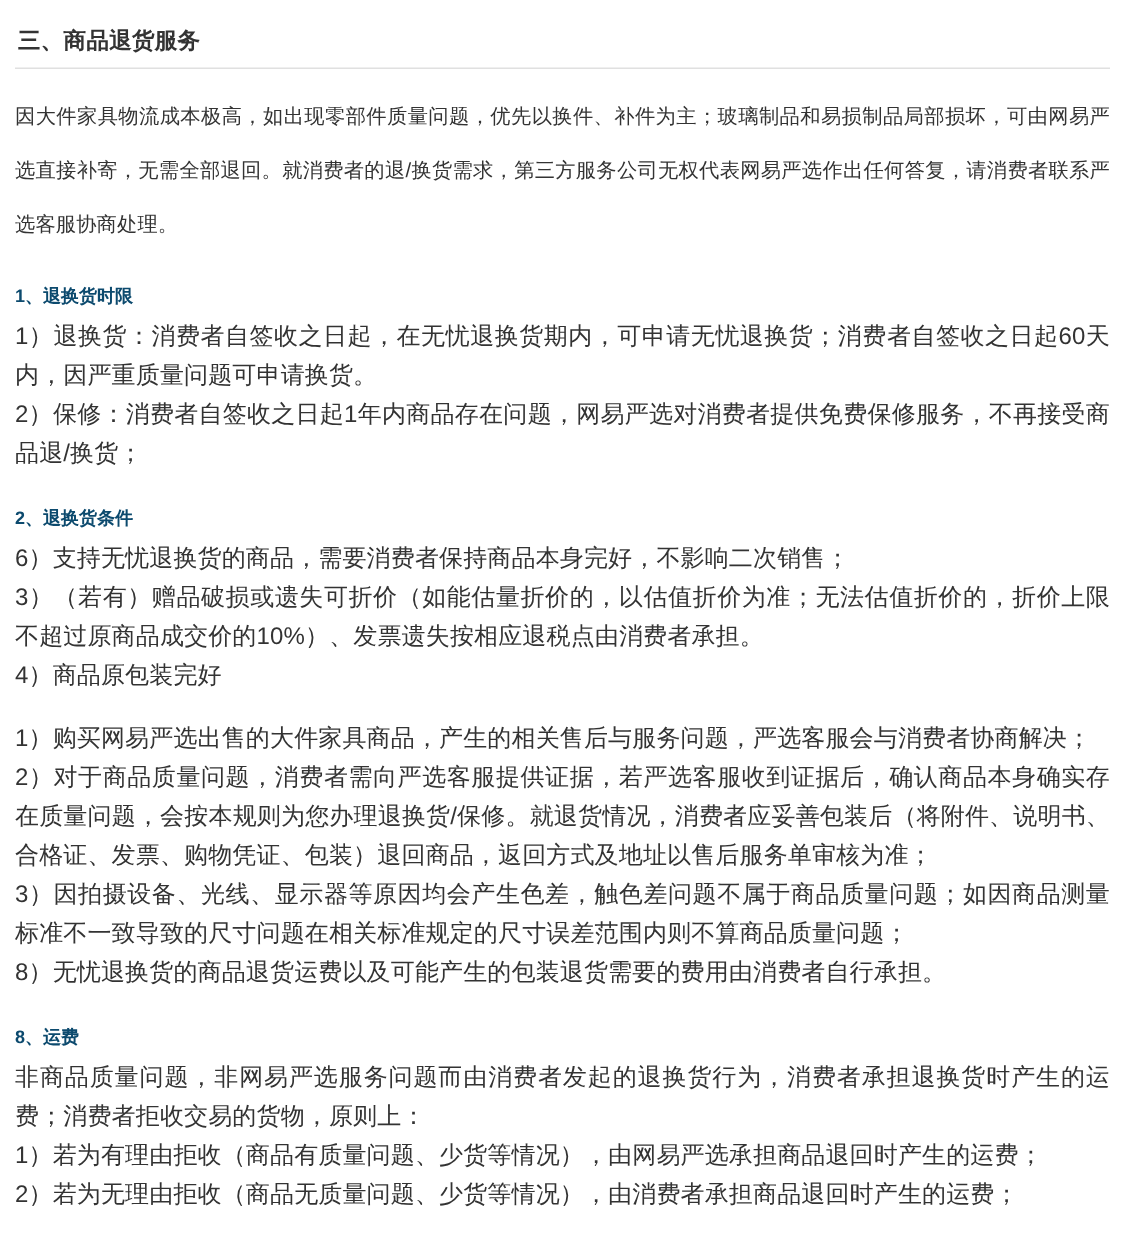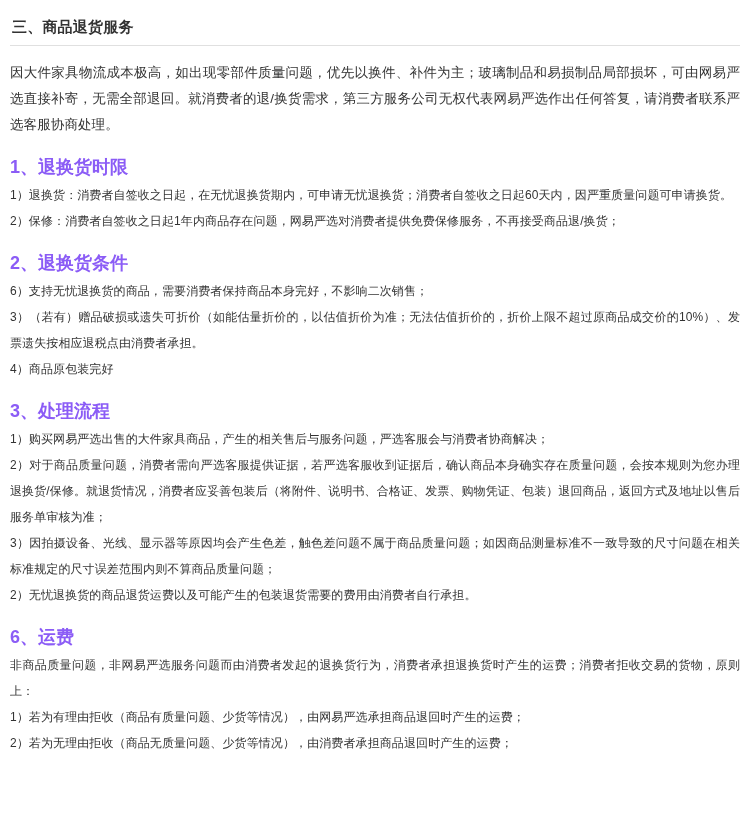--- a/index.html
+++ b/index.html
@@ -28,38 +28,38 @@
     margin: 0 0 0 2px;
     letter-spacing: 0.2px;
   }
   .divider {
     border: 0;
     border-top: 1px solid #e0e0e0;
     margin: 8px 0 14px 0;
   }
   .para {
     font-size: 13.5px;
-    line-height: 26px;
+    line-height: 36px;
     color: #333333;
     margin: 0 0 6px 0;
     text-align: justify;
     letter-spacing: 0.1px;
   }
   .section {
     margin-top: 16px;
   }
   .section-title {
-    font-size: 18px;
+    font-size: 12px;
     line-height: 26px;
     font-weight: bold;
-    color: #8b5cf6;
+    color: #0c4a6e;
     margin: 0 0 2px 0;
   }
   .item {
-    font-size: 12px;
+    font-size: 16px;
     line-height: 26px;
     color: #333333;
     margin: 0;
     text-align: justify;
     letter-spacing: 0.1px;
   }
 </style>
 </head>
 <body>
 
@@ -78,28 +78,27 @@
   </div>
 
   <div class="section">
     <div class="section-title">2、退换货条件</div>
     <p class="item">6）支持无忧退换货的商品，需要消费者保持商品本身完好，不影响二次销售；</p>
     <p class="item">3）（若有）赠品破损或遗失可折价（如能估量折价的，以估值折价为准；无法估值折价的，折价上限不超过原商品成交价的10%）、发票遗失按相应退税点由消费者承担。</p>
     <p class="item">4）商品原包装完好</p>
   </div>
 
   <div class="section">
-    <div class="section-title">3、处理流程</div>
     <p class="item">1）购买网易严选出售的大件家具商品，产生的相关售后与服务问题，严选客服会与消费者协商解决；</p>
     <p class="item">2）对于商品质量问题，消费者需向严选客服提供证据，若严选客服收到证据后，确认商品本身确实存在质量问题，会按本规则为您办理退换货/保修。就退货情况，消费者应妥善包装后（将附件、说明书、合格证、发票、购物凭证、包装）退回商品，返回方式及地址以售后服务单审核为准；</p>
     <p class="item">3）因拍摄设备、光线、显示器等原因均会产生色差，触色差问题不属于商品质量问题；如因商品测量标准不一致导致的尺寸问题在相关标准规定的尺寸误差范围内则不算商品质量问题；</p>
-    <p class="item">2）无忧退换货的商品退货运费以及可能产生的包装退货需要的费用由消费者自行承担。</p>
+    <p class="item">8）无忧退换货的商品退货运费以及可能产生的包装退货需要的费用由消费者自行承担。</p>
   </div>
 
   <div class="section">
-    <div class="section-title">6、运费</div>
+    <div class="section-title">8、运费</div>
     <p class="item">非商品质量问题，非网易严选服务问题而由消费者发起的退换货行为，消费者承担退换货时产生的运费；消费者拒收交易的货物，原则上：</p>
     <p class="item">1）若为有理由拒收（商品有质量问题、少货等情况），由网易严选承担商品退回时产生的运费；</p>
     <p class="item">2）若为无理由拒收（商品无质量问题、少货等情况），由消费者承担商品退回时产生的运费；</p>
 
   </div>
 
 </div>
 
 </body></html>

